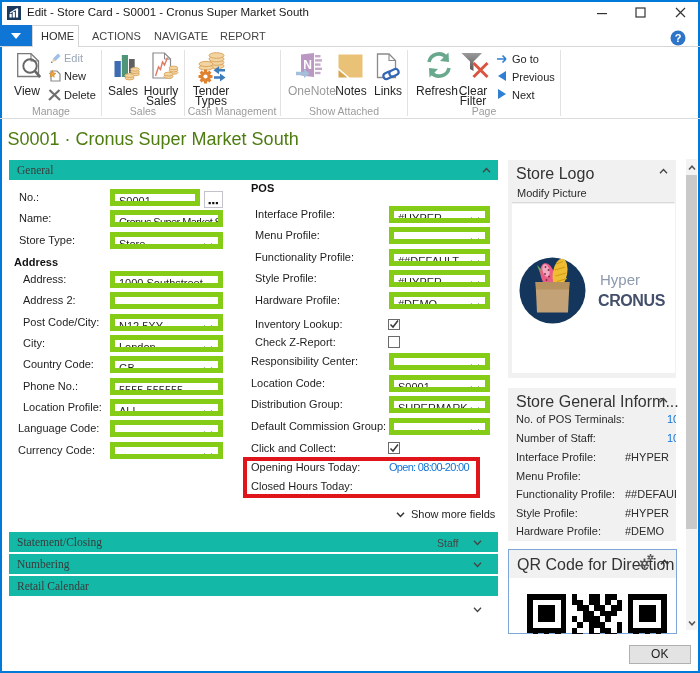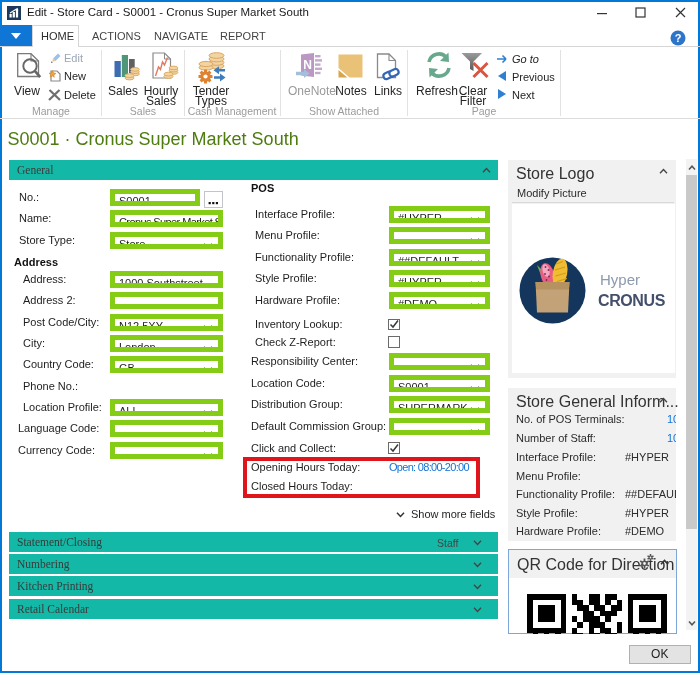--- a/index.html
+++ b/index.html
@@ -185,21 +185,21 @@
           <stop offset="1" stop-color="#5a5a5a"></stop>
         </linearGradient>
       </defs>
       <path d="M1.5 1 L22 1 L13.5 9.5 L13.5 19 L10 17 L10 9.5 Z" fill="url(#fg)"></path>
       <path d="M13.5 11 L27.5 25 M27.5 11 L13.5 25" stroke="#d95540" stroke-width="3"></path>
     </svg>
 <div class="blabel" style="left:453px;top:86px;width:40px;">Clear<br>Filter</div>
 <svg class="abs" style="left:497px;top:54px" width="12" height="10" viewBox="0 0 12 10">
       <path d="M0 5 L9 5 M9 5 L5.5 1.5 M9 5 L5.5 8.5" stroke="#2f7fd3" stroke-width="1.6" fill="none"></path>
     </svg>
-<div class="slabel" style="left:512px;top:53px;font-style:italic;">Go to</div>
+<div class="slabel" style="left:512px;top:53px;">Go to</div>
 <svg class="abs" style="left:497px;top:71px" width="12" height="11" viewBox="0 0 12 11">
       <path d="M9 0 L9 10 L1 5 Z" fill="#2f7fd3"></path>
     </svg>
 <div class="slabel" style="left:512px;top:71px;">Previous</div>
 <svg class="abs" style="left:497px;top:89px" width="12" height="11" viewBox="0 0 12 11">
       <path d="M1 0 L1 10 L9 5 Z" fill="#2f7fd3"></path>
     </svg>
 <div class="slabel" style="left:512px;top:89px;">Next</div>
 <div class="abs" style="left:7.5px;top:129px;font-size:18px;color:#4d7c0f;white-space:nowrap">S0001 · Cronus Super Market South</div>
 <div class="bar" style="top:160px">
@@ -227,20 +227,21 @@
 <div class="inp" style="left:110px;top:271.0px;width:113px">1000 Southstreet</div>
 <div class="lbl" style="left:23px;top:294.3px">Address 2:</div>
 <div class="inp" style="left:110px;top:292.3px;width:113px"></div>
 <div class="lbl" style="left:23px;top:315.7px">Post Code/City:</div>
 <div class="inp dd" style="left:110px;top:313.7px;width:113px">N12 5XY</div>
 <div class="lbl" style="left:23px;top:337.0px">City:</div>
 <div class="inp dd" style="left:110px;top:335.0px;width:113px">London</div>
 <div class="lbl" style="left:23px;top:358.4px">Country Code:</div>
 <div class="inp dd" style="left:110px;top:356.4px;width:113px">GB</div>
 <div class="lbl" style="left:23px;top:379.7px">Phone No.:</div>
+<div class="inp" style="left:110px;top:377.7px;width:113px">5555 555555</div>
 <div class="lbl" style="left:23px;top:401.0px">Location Profile:</div>
 <div class="inp dd" style="left:110px;top:399.0px;width:113px">ALL</div>
 <div class="lbl" style="left:18px;top:422.4px">Language Code:</div>
 <div class="inp dd" style="left:110px;top:420.4px;width:113px"></div>
 <div class="lbl" style="left:18px;top:443.7px">Currency Code:</div>
 <div class="inp dd" style="left:110px;top:441.7px;width:113px"></div>
 <div class="lbl bold" style="left:251px;top:182.0px">POS</div>
 <div class="lbl" style="left:255px;top:207.5px">Interface Profile:</div>
 <div class="inp dd" style="left:389px;top:205.5px;width:101px">#HYPER</div>
 <div class="lbl" style="left:255px;top:229.0px">Menu Profile:</div>
@@ -291,21 +292,21 @@
     </div>
 <svg class="abs" style="left:473px;top:560px" width="9" height="9" viewBox="0 0 9 9">
       <path d="M1 2.6999999999999997 L4.5 6.4799999999999995 L8 2.6999999999999997" stroke="#444" stroke-width="1.3" fill="none"></path>
     </svg>
 <div class="bar" style="top:576px">
       <span class="t">Kitchen Printing</span>
     </div>
 <svg class="abs" style="left:473px;top:582px" width="9" height="9" viewBox="0 0 9 9">
       <path d="M1 2.6999999999999997 L4.5 6.4799999999999995 L8 2.6999999999999997" stroke="#444" stroke-width="1.3" fill="none"></path>
     </svg>
-<div class="bar" style="top:599px">
+<div class="bar" style="top:576px">
       <span class="t">Retail Calendar</span>
     </div>
 <svg class="abs" style="left:473px;top:605px" width="9" height="9" viewBox="0 0 9 9">
       <path d="M1 2.6999999999999997 L4.5 6.4799999999999995 L8 2.6999999999999997" stroke="#444" stroke-width="1.3" fill="none"></path>
     </svg>
 <div class="fb" style="top:160px;height:218px">
       <div class="fbh">Store Logo</div>
     </div>
 <svg class="abs" style="left:659px;top:167px" width="9" height="9" viewBox="0 0 9 9">
       <path d="M1 6.3 L4.5 2.5200000000000005 L8 6.3" stroke="#444" stroke-width="1.3" fill="none"></path>

